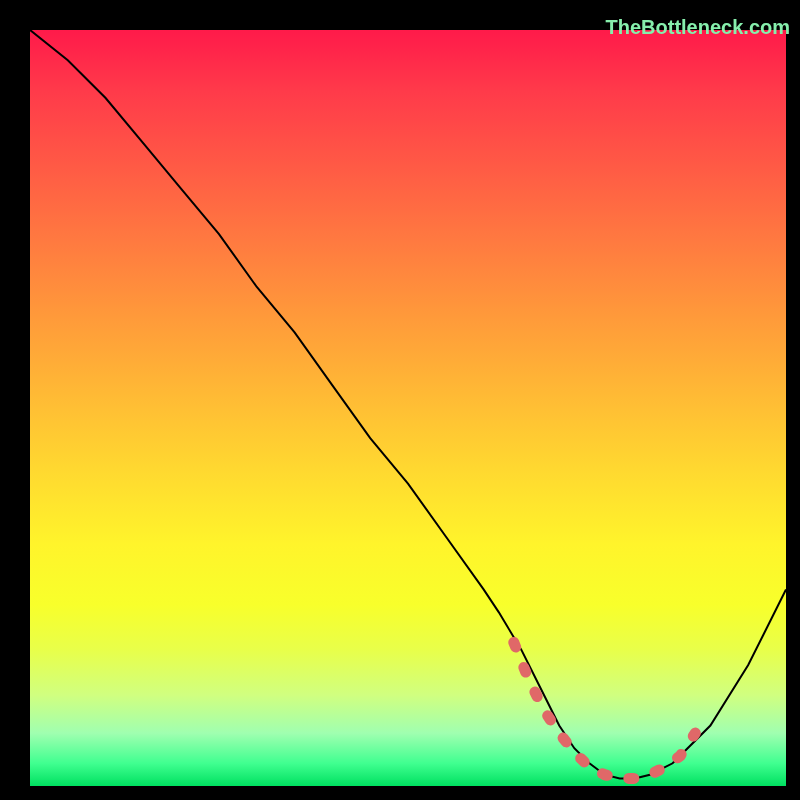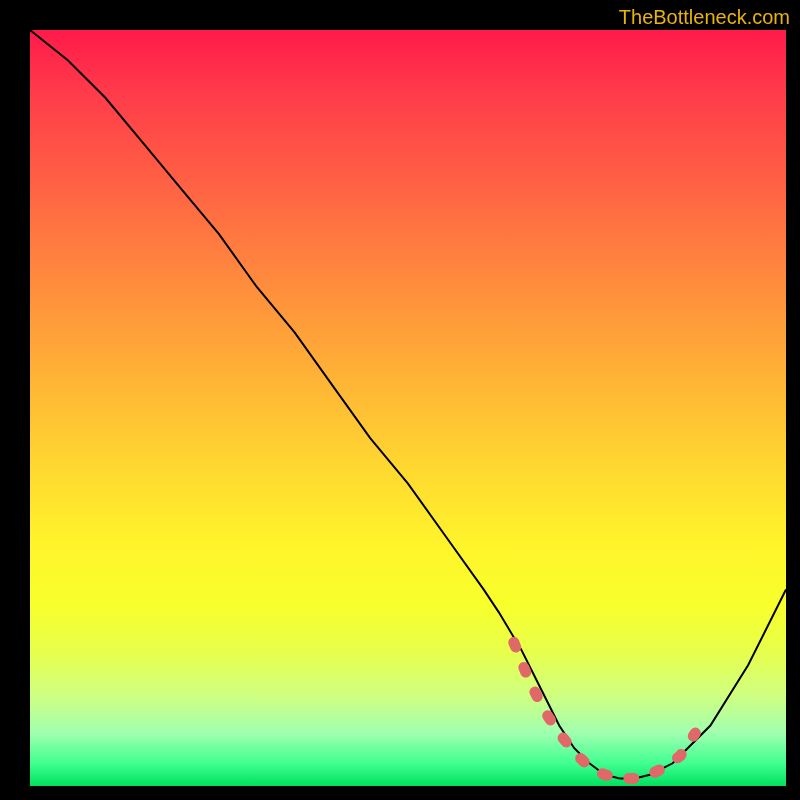--- a/index.html
+++ b/index.html
@@ -6,25 +6,25 @@
     margin: 0;
     padding: 0;
     width: 800px;
     height: 800px;
     background: #000;
     position: relative;
     font-family: Arial, sans-serif;
   }
   .watermark {
     position: absolute;
-    top: 6px;
+    top: 16px;
     right: 10px;
-    color: #eab308;
+    color: #86efac;
     font-size: 20px;
-    font-weight: 400;
+    font-weight: 700;
     z-index: 10;
   }
   .plot-area {
     position: absolute;
     left: 30px;
     top: 30px;
     width: 756px;
     height: 756px;
     overflow: hidden;
   }

